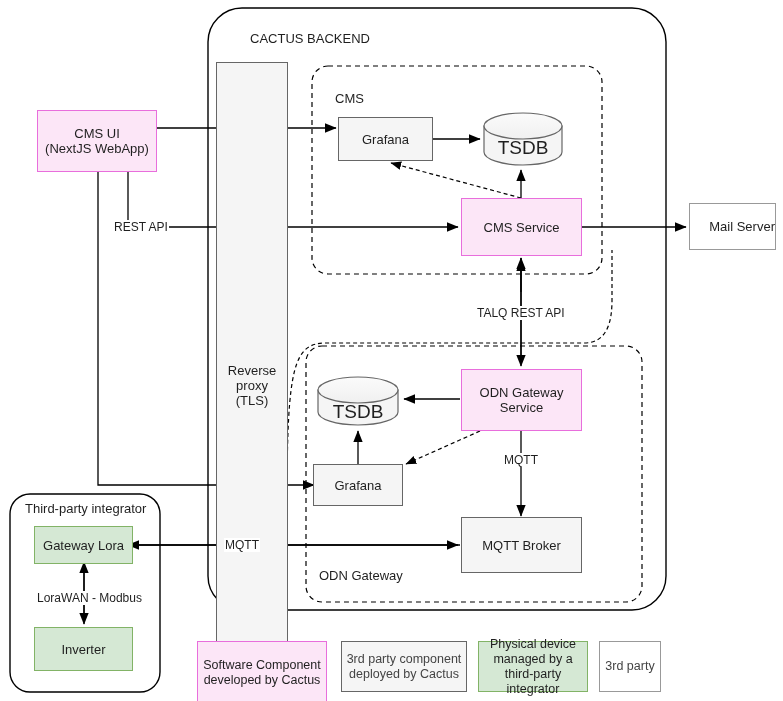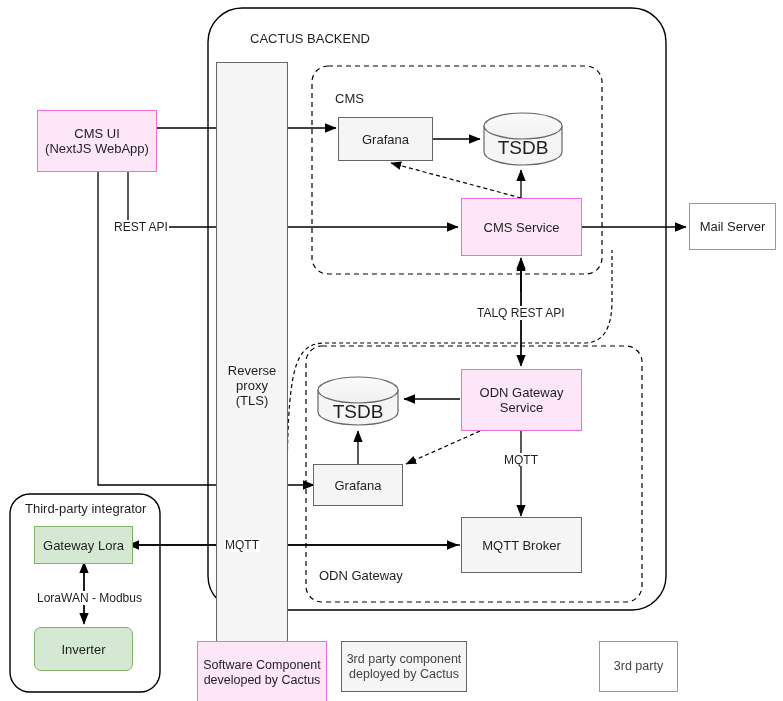--- a/index.html
+++ b/index.html
@@ -41,20 +41,21 @@
     background: #fce6f7;
     border: 1px solid #e86edc;
   }
   .node-green {
     background: #d5e8d4;
     border: 1px solid #82b366;
   }
   .node-white {
     background: #ffffff;
     border: 1px solid #999999;
+    justify-content: flex-end;
   }
   .label-free {
     position: absolute;
     font-size: 13px;
     line-height: 15px;
     color: #1f1f1f;
     white-space: nowrap;
   }
   .label-edge {
     position: absolute;
@@ -217,21 +218,21 @@
   </div>
 
   <div class="node node-grey" style="left:461px; top:517px; width:121px; height:56px;">
     <span>MQTT Broker</span>
   </div>
 
   <div class="node node-green" style="left:34px; top:526px; width:99px; height:38px;">
     <span>Gateway Lora</span>
   </div>
 
-  <div class="node node-green" style="left:34px; top:627px; width:99px; height:44px;border-radius:7px;">
+  <div class="node node-green" style="left:34px; top:627px; width:99px; height:44px;">
     <span>Inverter</span>
   </div>
 
   <div class="label-free" style="left:250px; top:31px;">
     <span>CACTUS BACKEND</span>
   </div>
 
   <div class="label-free" style="left:335px; top:91px;">
     <span>CMS</span>
   </div>
@@ -265,18 +266,21 @@
   </div>
 
   <div class="legend-box node-pink" style="left:197px; top:641px; width:130px; height:63px;">
     <span>Software Component developed by Cactus</span>
   </div>
 
   <div class="legend-box node-grey" style="left:341px; top:641px; width:126px; height:51px; color:#444444;">
     <span>3rd party component deployed by Cactus</span>
   </div>
 
-
-  <div class="legend-box node-white" style="left:599px; top:641px; width:79px; height:51px; color:#444444;">
+  <div class="legend-box node-green" style="left:478px; top:641px; width:110px; height:51px;">
+    <span>Physical device managed by a third-party integrator</span>
+  </div>
+
+  <div class="legend-box node-white" style="left:599px; top:641px; width:62px; height:51px; color:#444444;">
     <span>3rd party</span>
   </div>
 
 </div>
 
 </body></html>

